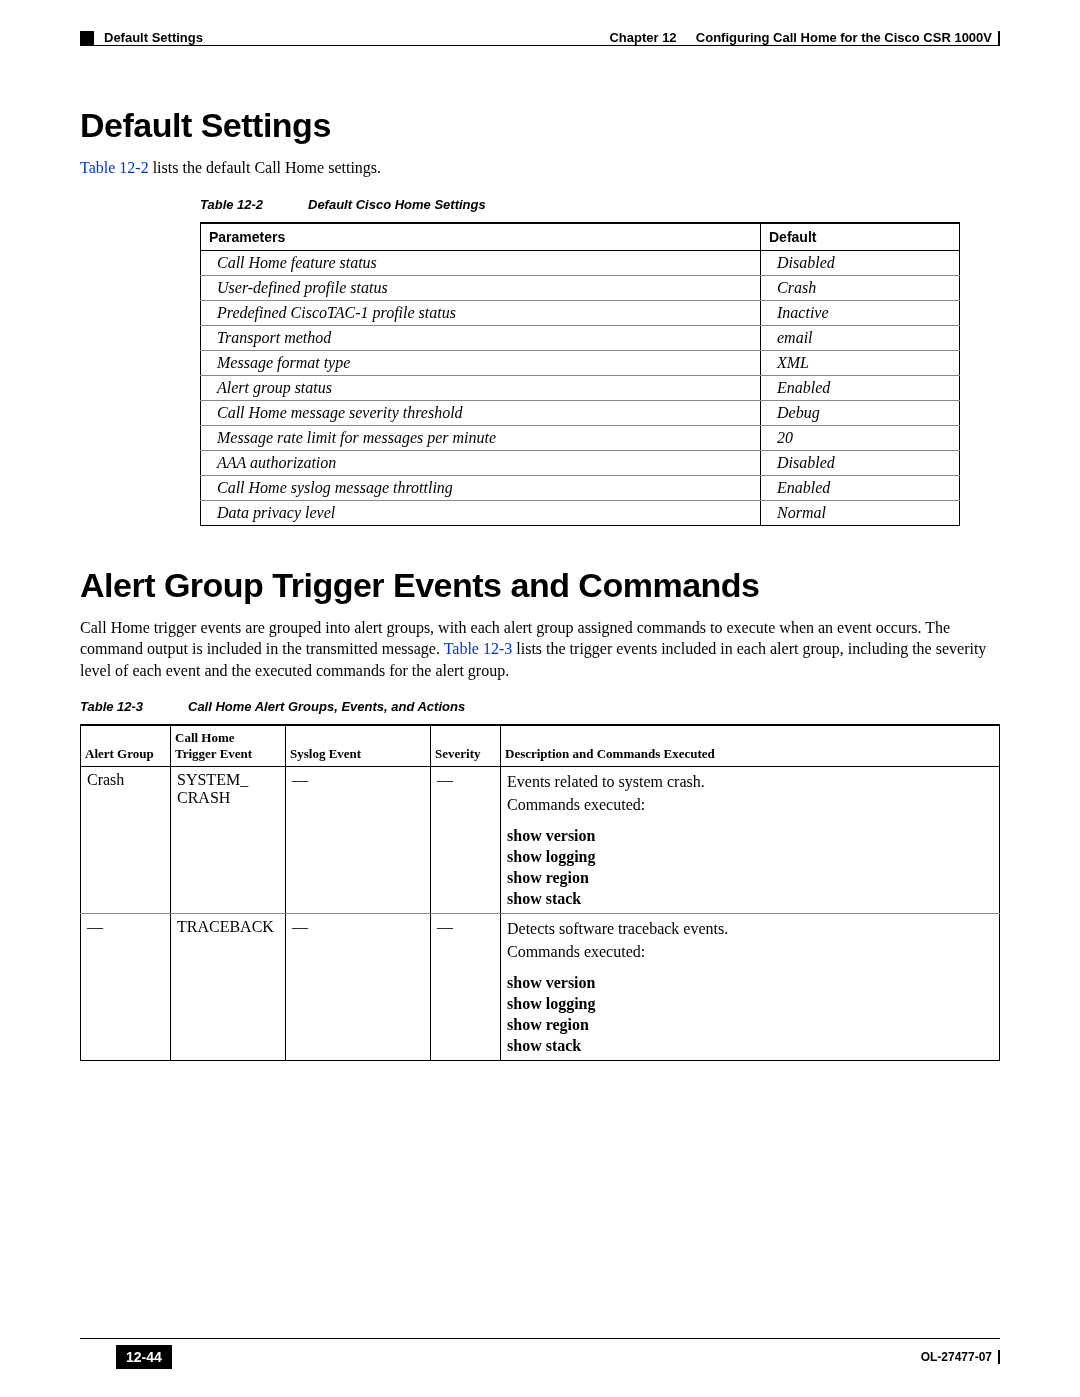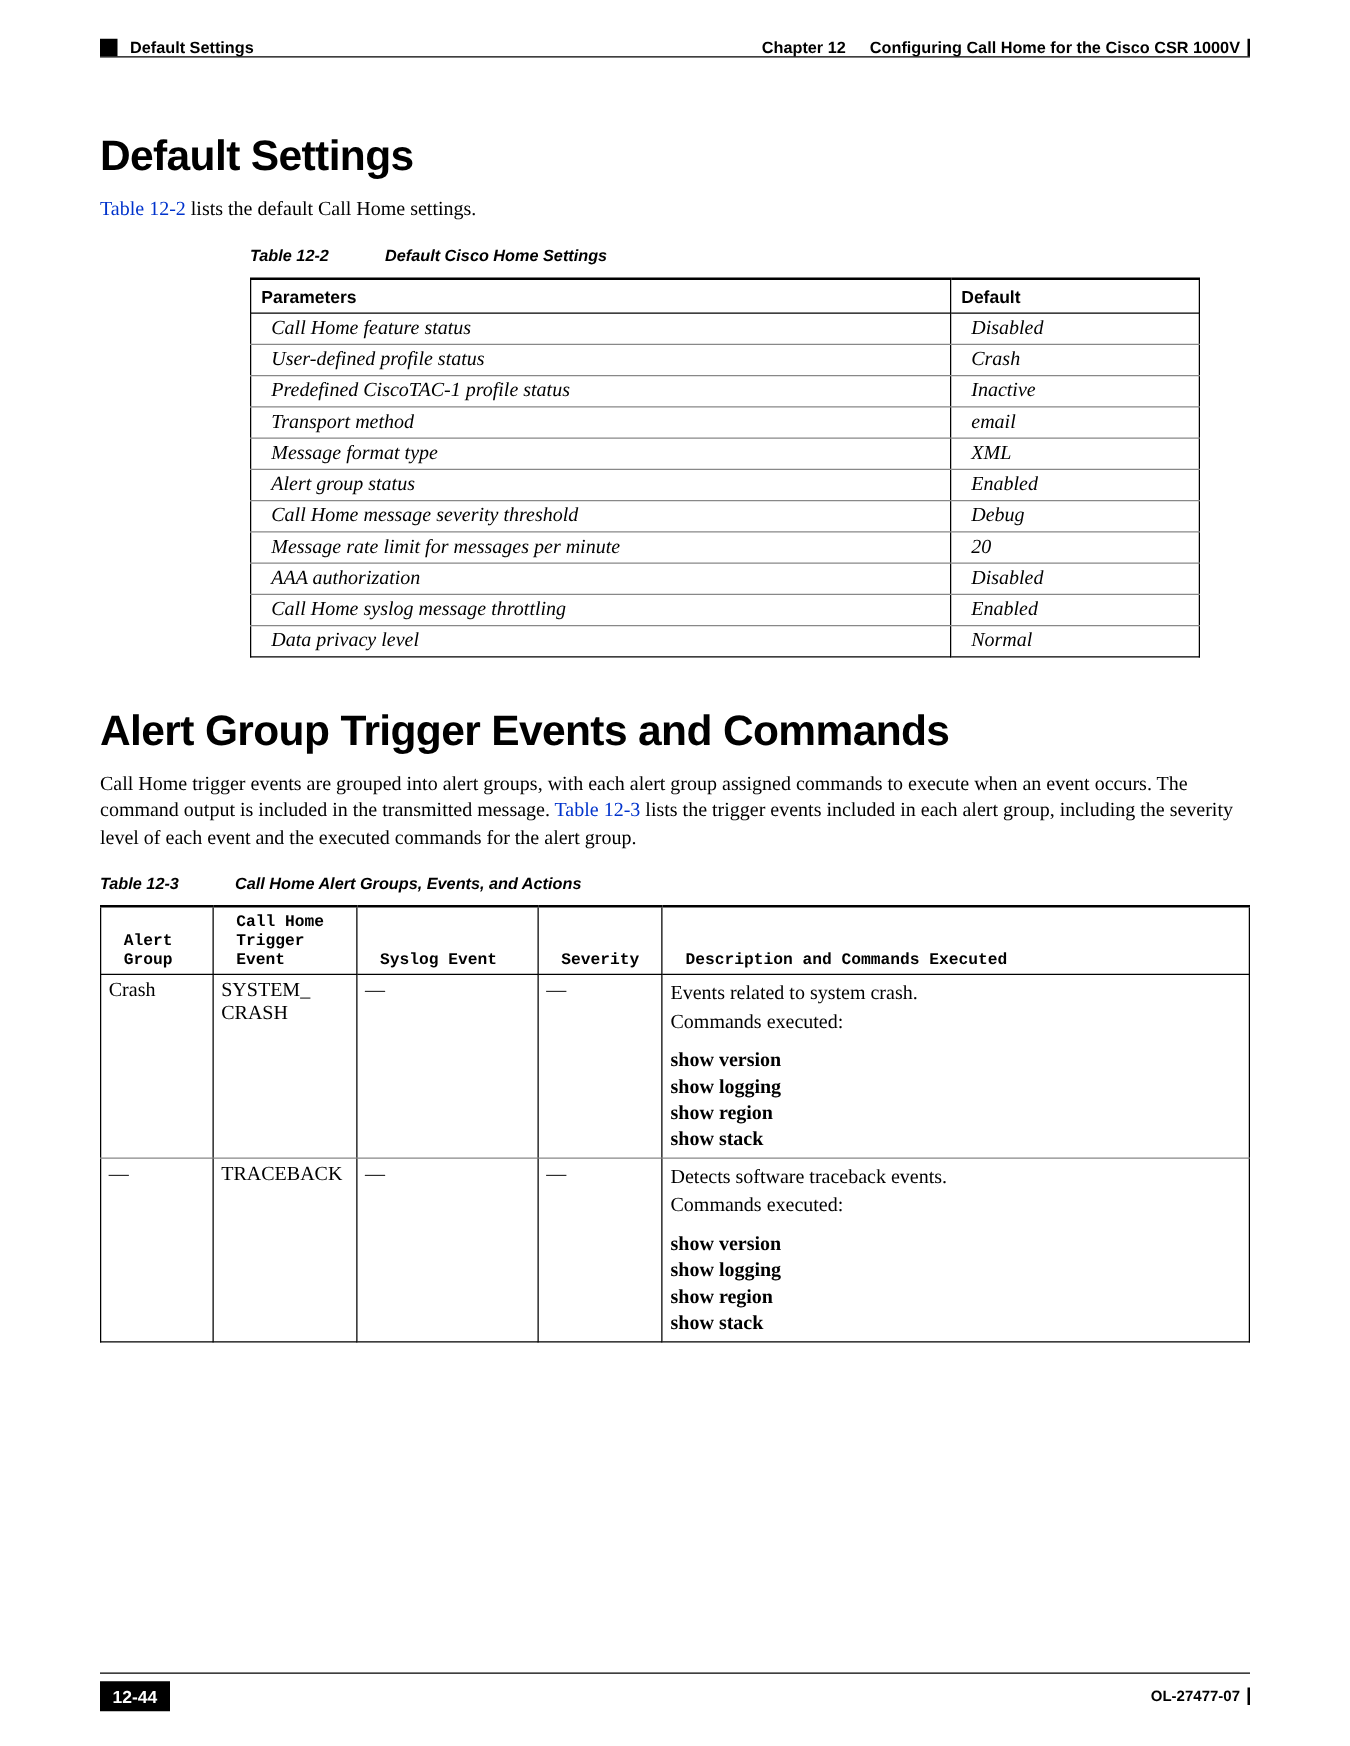--- a/index.html
+++ b/index.html
@@ -116,30 +116,30 @@
 .table2-caption {
   margin-left: 0;
   margin-top: 18px;
 }
 table.table2 {
   border-collapse: collapse;
   width: 920px;
   margin-top: 8px;
 }
 table.table2 th {
-  font-family: Liberation Mono, monospace;
+  font-family: Liberation Serif, serif;
   font-size: 13px;
   font-weight: bold;
   text-align: left;
   vertical-align: bottom;
   border-top: 2px solid #000;
   border-bottom: 1.5px solid #000;
   border-left: 1px solid #000;
   border-right: 1px solid #000;
-  padding: 4px 18px;
+  padding: 4px 4px;
 }
 table.table2 td {
   font-size: 16px;
   border-left: 1px solid #000;
   border-right: 1px solid #000;
   border-bottom: 1px solid #888;
   padding: 4px 6px;
   vertical-align: top;
 }
 table.table2 tr:last-child td {
@@ -179,20 +179,21 @@
   align-items: center;
   margin-top: 6px;
 }
 .page-badge {
   background: #000;
   color: #fff;
   font-family: Arial, Helvetica, sans-serif;
   font-weight: bold;
   font-size: 14px;
   padding: 4px 10px;
+  margin-left: 36px;
 }
 .doc-id {
   font-family: Arial, Helvetica, sans-serif;
   font-weight: bold;
   font-size: 12px;
   display: flex;
   align-items: center;
   gap: 6px;
 }
 </style>

